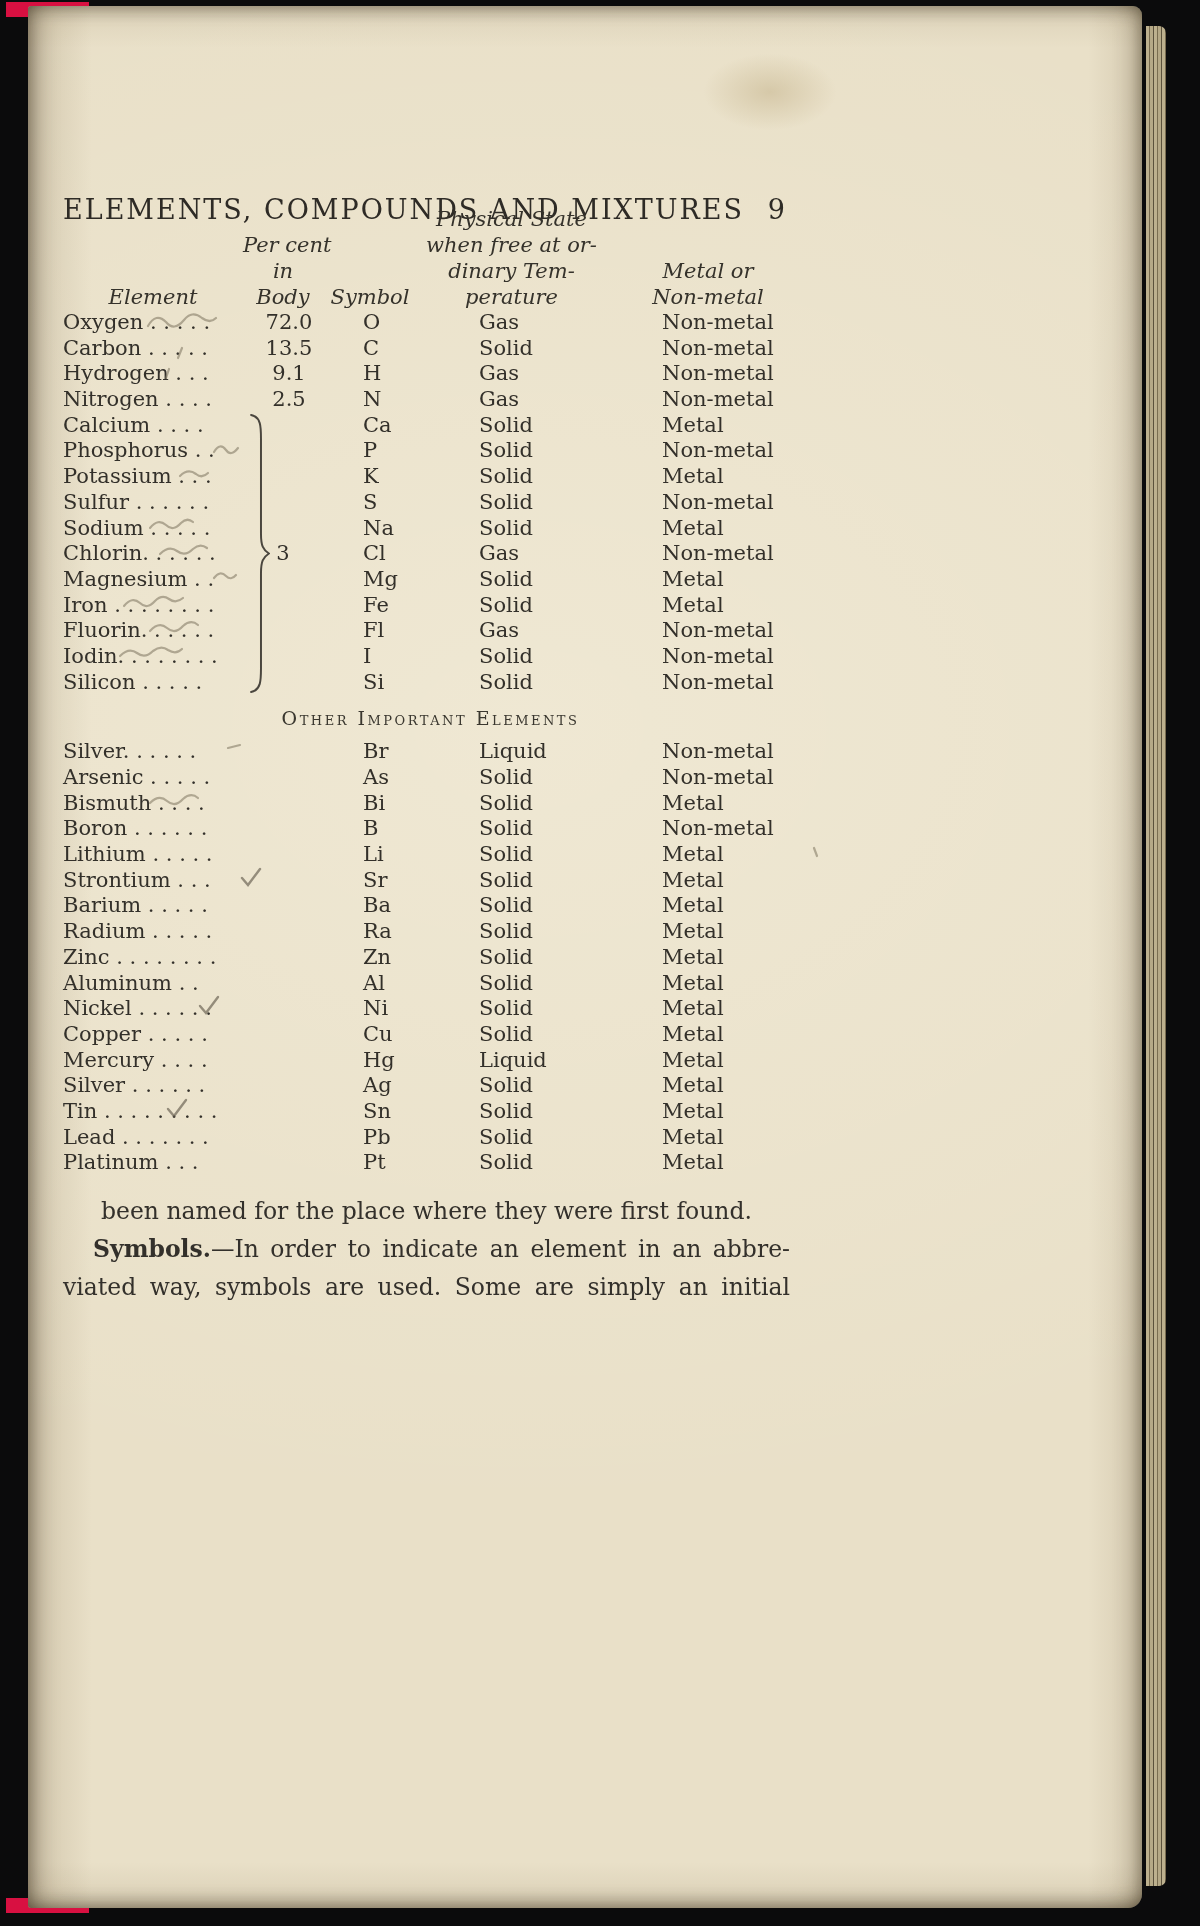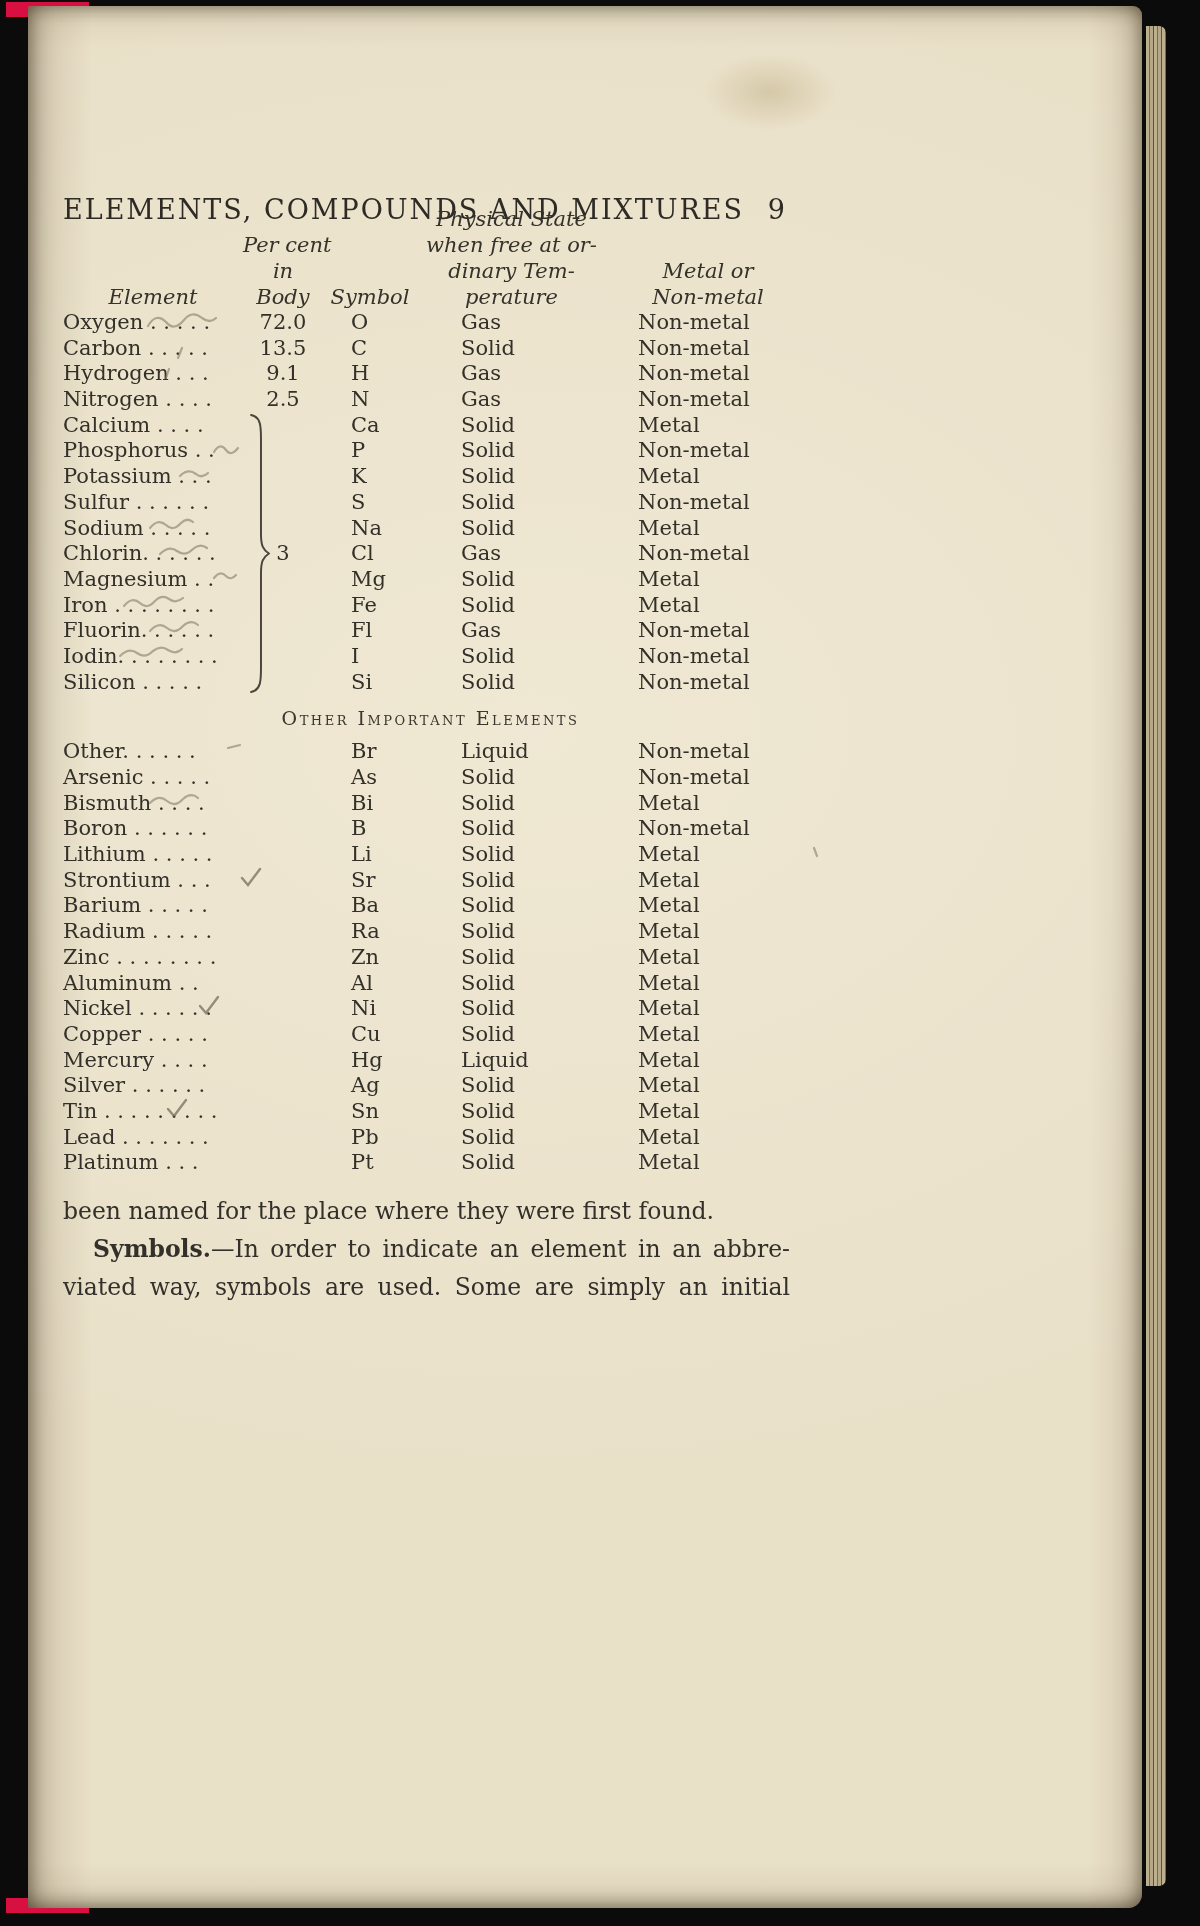--- a/index.html
+++ b/index.html
@@ -52,41 +52,41 @@
   
   .table { position:absolute; top:200px; left:35px; width:745px; }
   .thead, .tr {
     display:grid;
     grid-template-columns:180px 80px 110px 175px 200px;
   }
   .thead { align-items:end; height:104px; font-style:italic; text-align:center; color:#35322b; }
   .hl { line-height:26px; font-size:21px; white-space:nowrap; }
   .thead .c-st { transform:translateX(-9px); }
   .thead .c-sym { transform:translateX(-8px); }
-  .tr { height:25.7px; line-height:25.7px; font-size:21px; white-space:nowrap; }
+  .tr { height:25.7px; line-height:25.7px; font-size:21px; white-space:nowrap;gap:6px; }
   .td.c-el { text-align:left; }
   .td.c-pct { text-align:center; }
   .td.c-sym { padding-left:28px; }
   .td.c-st  { padding-left:28px; }
   .td.c-mt  { padding-left:30px; }
   .subhead {
     height:26px; line-height:26px; margin:10px 0 8px -10px;
     text-align:center; font-variant:small-caps; letter-spacing:2.5px;
     font-size:19px; color:#3a372f;
   }
   
   .brace { position:absolute; left:220px; top:407px; width:22px; height:281px; }
   .group-val {
     position:absolute; left:240px; top:535px; width:30px;
     text-align:center; font-size:21px; line-height:25.7px;
   }
 
   
   .bodytext { position:absolute; top:1186px; left:35px; width:727px; font-size:23.5px; color:#33302b; }
-  .bodytext .pl { line-height:38px; }
+  .bodytext .pl { line-height:38px;text-align:center; }
   .bodytext .just { text-align:justify; text-align-last:justify; }
   .bodytext .indent { text-indent:30px; }
   .bodytext .lead { font-weight:bold; }
 
   .marks { position:absolute; left:0; top:0; width:1114px; height:1902px; pointer-events:none; }
 </style>
 </head>
 <body>
 
 <div class="stage">
@@ -232,21 +232,21 @@
             <div class="td c-sym">Si</div>
             <div class="td c-st">Solid</div>
             <div class="td c-mt">Non-metal</div>
           </div>
       </div>
 
       <div class="subhead">Other Important Elements</div>
 
       <div class="tbody">
         <div class="tr">
-            <div class="td c-el">Other. . . . . .</div>
+            <div class="td c-el">Silver. . . . . .</div>
             <div class="td c-pct"></div>
             <div class="td c-sym">Br</div>
             <div class="td c-st">Liquid</div>
             <div class="td c-mt">Non-metal</div>
           </div>
           <div class="tr">
             <div class="td c-el">Arsenic . . . . .</div>
             <div class="td c-pct"></div>
             <div class="td c-sym">As</div>
             <div class="td c-st">Solid</div>

